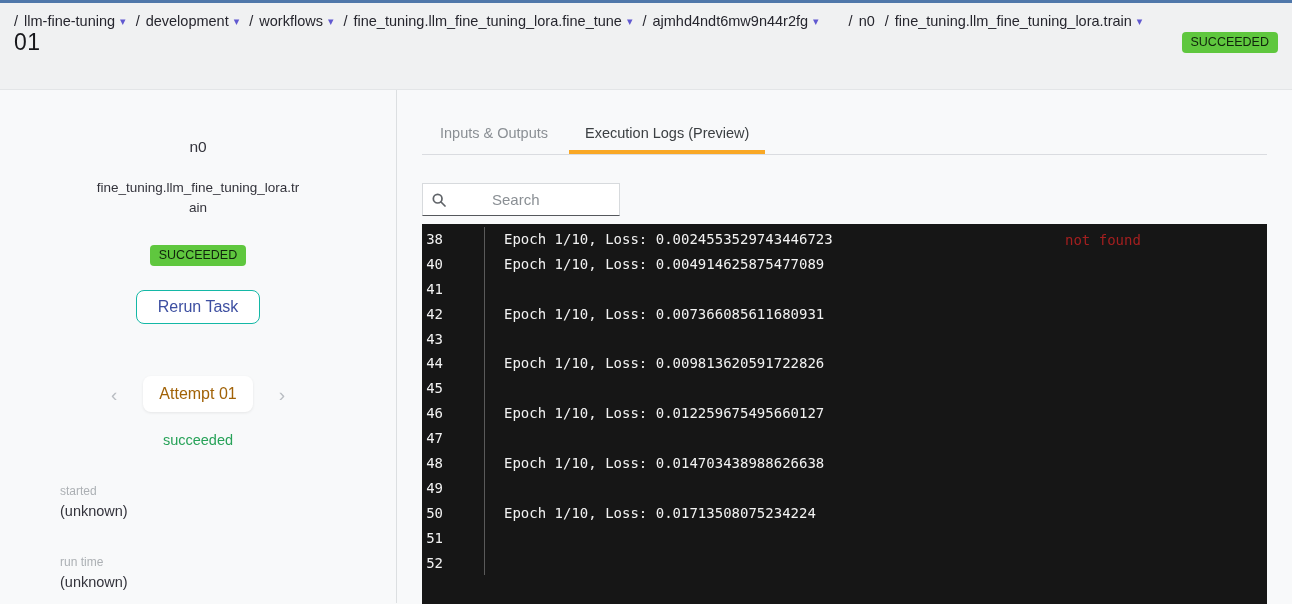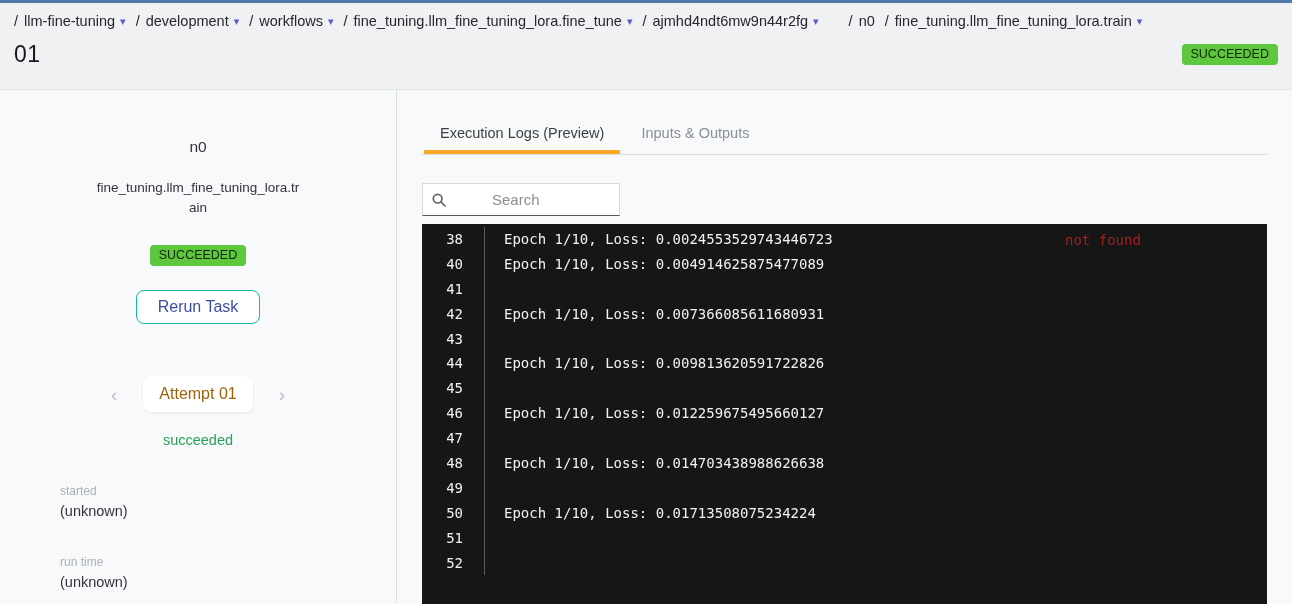--- a/index.html
+++ b/index.html
@@ -8,21 +8,21 @@
 
   .top-stripe { height:3px; background:#4f77aa; width:100%; }
 
   
   .header { height:87px; background:#f0f1f2; border-bottom:1px solid #e3e5e7; padding:10px 14px 0 14px; position:relative; }
   .breadcrumbs { display:flex; align-items:center; flex-wrap:nowrap; font-size:14.5px; color:#26262e; white-space:nowrap; }
   .crumb { display:inline-flex; align-items:center; margin-right:10px; cursor:pointer; }
   .crumb.gap-before { margin-left:20px; }
   .crumb .slash { margin-right:6px; color:#26262e; }
   .crumb .arrow { color:#6059d0; font-size:11px; margin-left:5px; line-height:1; }
-  .header-row { display:flex; align-items:center; justify-content:space-between; margin-top:12px; }
+  .header-row { display:flex; align-items:center; justify-content:space-between; margin-top:0; }
   .page-title { font-size:23px; color:#17171b; letter-spacing:0.5px; }
   .badge { background:#5fc73e; color:#10240c; font-size:12.5px; padding:3px 9px; border-radius:4px; display:inline-block; line-height:1.2; }
 
   
   .body { display:flex; height:513px; }
 
   
   .sidebar { width:397px; border-right:1px solid #dcdfe1; background:#f8f9fa; padding-top:48px; flex-shrink:0; }
   .sidebar-center { text-align:center; }
   .node-id { font-size:15.5px; color:#33333b; margin-bottom:22px; }
@@ -45,21 +45,21 @@
   .tab.active { color:#3c4043; }
   .tab.active::after { content:""; position:absolute; left:-14px; right:-14px; bottom:0; height:4px; background:#f9a825; }
 
   .search-box { margin-top:28px; width:198px; height:33px; background:#ffffff; border:1px solid #d7dadd; border-bottom:1px solid #55585c; display:flex; align-items:center; padding:0 8px;gap:36px; }
   .search-box svg { flex-shrink:0; }
   .search-input { border:none; outline:none; background:transparent; font-size:15px; color:#3c4043; margin-left:9px; width:150px; font-family:"Liberation Sans", sans-serif; }
   .search-input::placeholder { color:#8a8f94; }
 
   .log-panel { margin-top:8px; width:845px; height:385px; background:#161616; position:relative; overflow:hidden; font-family:"DejaVu Sans Mono","Liberation Mono",monospace; padding-top:3px; }
   .log-row { display:flex; height:24.9px; line-height:24.9px; font-size:14px; }
-  .log-num { width:63px; flex-shrink:0; text-align:right; padding-right:21px; color:#f2f2f2; border-right:1px solid #5a5a5a; }
+  .log-num { width:63px; flex-shrink:0; text-align:right; padding-right:41px; color:#f2f2f2; border-right:1px solid #5a5a5a; }
   .log-text { padding-left:19px; color:#f2f2f2; white-space:pre; }
   .log-error { position:absolute; top:4px; left:643px; color:#a31f1f; font-size:14px; line-height:24.9px; white-space:pre; }
 </style>
 </head>
 <body>
 
 <div class="top-stripe"></div>
 
 <header class="header">
   <nav class="breadcrumbs" id="breadcrumbs">
@@ -127,22 +127,22 @@
         </div>
         <div class="field">
           <div class="field-label">run time</div>
           <div class="field-value">(unknown)</div>
         </div>
       </div>
   </aside>
 
   <main class="main">
     <div class="tabs" id="tabs">
+        <div class="tab">Inputs &amp; Outputs</div>
         <div class="tab active">Execution Logs (Preview)</div>
-        <div class="tab">Inputs &amp; Outputs</div>
       </div>
 
     <div class="search-box">
       <svg width="16" height="16" viewBox="0 0 24 24" fill="none" stroke="#5f6368" stroke-width="2.6" stroke-linecap="round">
         <circle cx="10" cy="10" r="6.5"></circle>
         <line x1="15" y1="15" x2="21" y2="21"></line>
       </svg>
       <input class="search-input" type="text" placeholder="Search" style="">
     </div>
 

